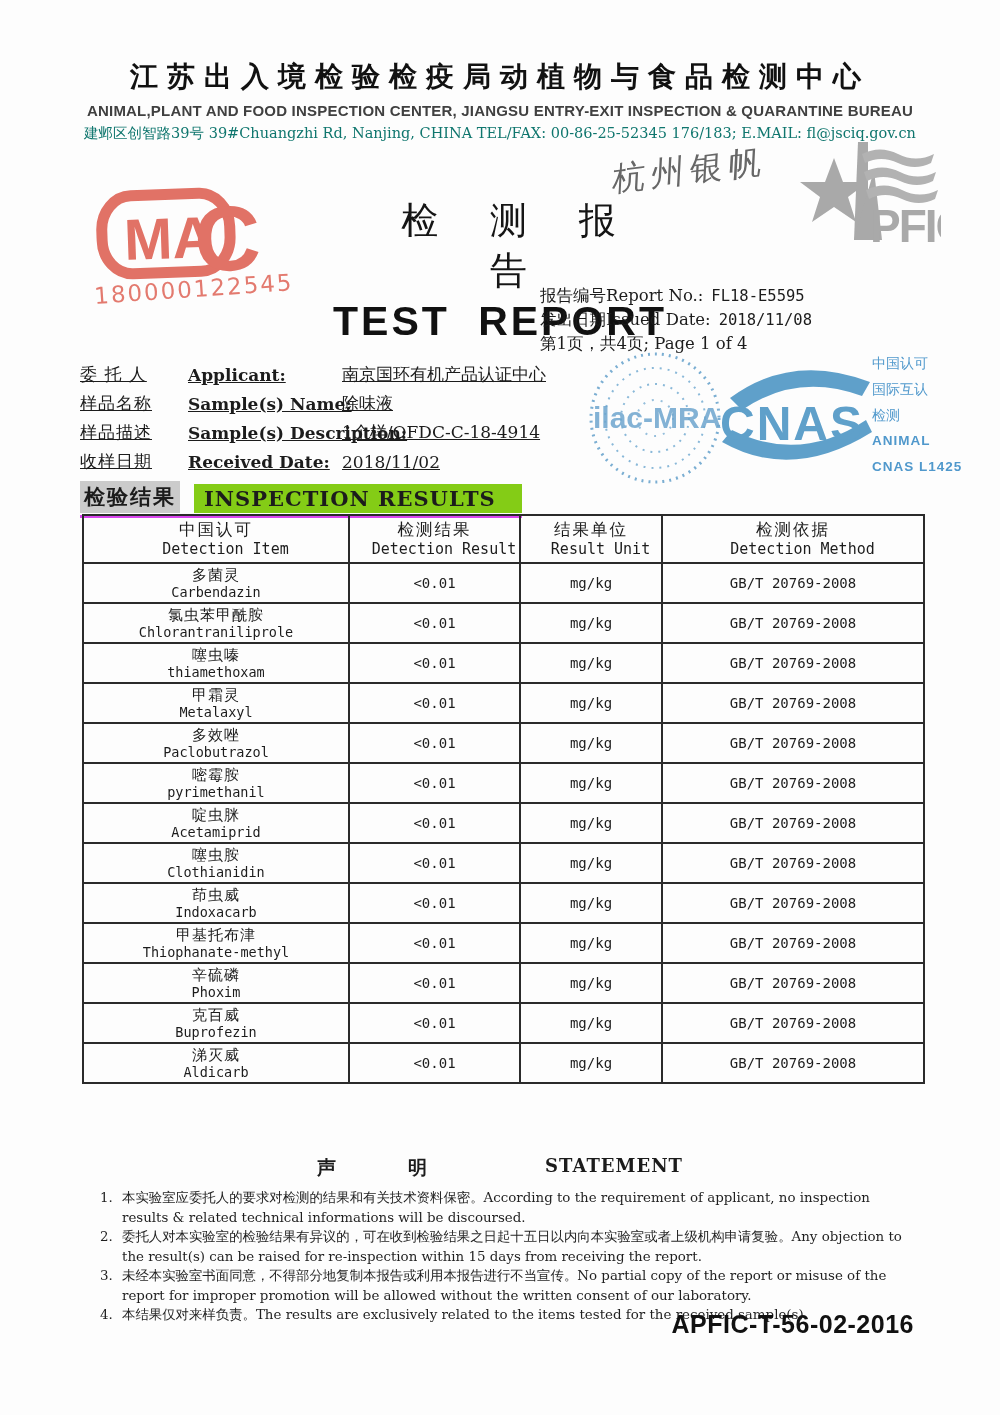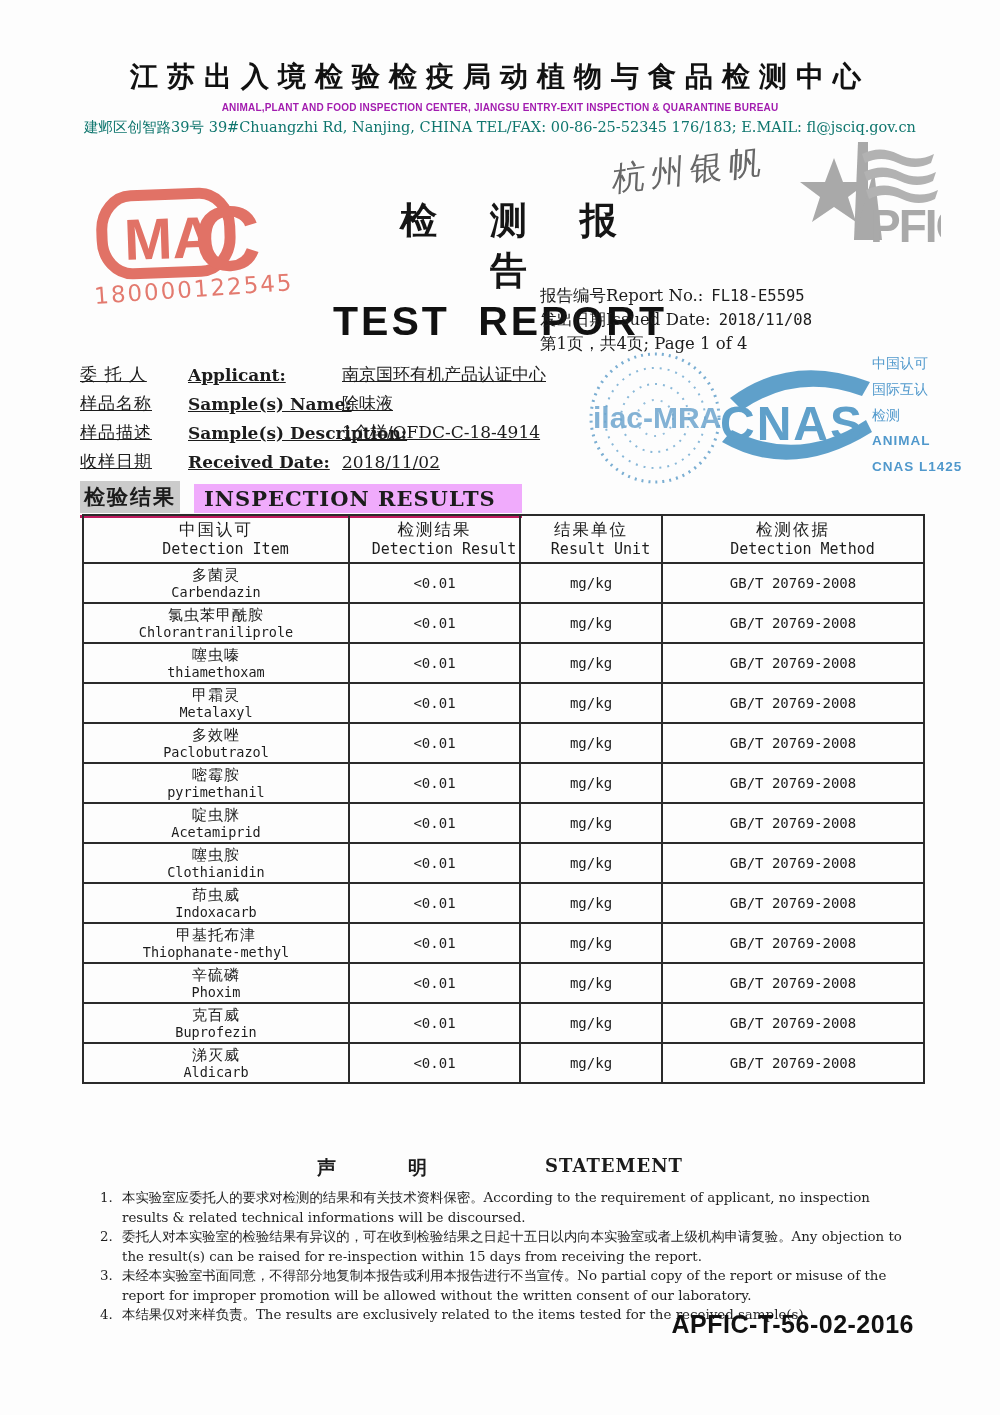--- a/index.html
+++ b/index.html
@@ -4,55 +4,55 @@
 <style>
   html,body{margin:0;padding:0;background:#ffffff;}
   .page{
     position:relative;width:1000px;height:1415px;margin:0 auto;
     background:#fdfdfd;overflow:hidden;
     font-family:"DejaVu Serif","Liberation Serif",serif;color:#1c1c1c;
   }
   
   .hdr{position:absolute;left:0;top:58px;width:1000px;text-align:center;}
   .hdr-zh{font-size:28px;font-weight:bold;letter-spacing:9px;color:#111;}
-  .hdr-en{font-size:10px;font-weight:bold;letter-spacing:0.2px;margin-top:6px;color:#a21caf;font-family:"Liberation Sans",sans-serif;}
+  .hdr-en{font-size:15px;font-weight:bold;letter-spacing:0.2px;margin-top:6px;color:#404040;font-family:"Liberation Sans",sans-serif;}
   .hdr-addr{font-size:14.5px;margin-top:5px;color:#0f766e;}
   
   .cma{position:absolute;left:96px;top:186px;transform:rotate(-2deg);opacity:.85;}
   .cma-num{position:absolute;left:94px;top:276px;transform:rotate(-4deg);
     color:#dd5a4c;font-size:23px;letter-spacing:2px;opacity:.8;font-family:"DejaVu Sans",sans-serif;}
   
   .handwriting{position:absolute;left:612px;top:148px;transform:rotate(-7deg) skewX(-10deg);
     font-size:33px;color:#4d4d4d;letter-spacing:6px;opacity:.85;}
   
   .title-blk{position:absolute;left:320px;top:196px;width:360px;text-align:center;}
-  .title-zh{font-size:37px;font-weight:bold;letter-spacing:20px;margin-left:37px;color:#151515;}
+  .title-zh{font-size:37px;font-weight:normal;letter-spacing:20px;margin-left:37px;color:#151515;}
   .title-en{font-size:41px;font-weight:bold;letter-spacing:3px;margin-top:2px;color:#111;
     font-family:"Liberation Sans",sans-serif;word-spacing:14px;}
   
   .apfic{position:absolute;left:796px;top:140px;opacity:.85;}
   
   .meta{position:absolute;left:540px;top:284px;font-size:16.5px;line-height:23px;white-space:nowrap;}
   .meta .value{font-family:"DejaVu Sans Mono",monospace;font-size:15.5px;margin-left:8px;}
   
   .sample{position:absolute;left:80px;top:360px;font-size:17px;}
   .sample .line{display:flex;height:29px;align-items:center;white-space:nowrap;text-decoration:underline;}
   .sample .lzh{width:108px;letter-spacing:1px;}
   .sample .len{width:152px;font-weight:bold;}
   .sample .value{margin-left:2px;}
   
   .ilac{position:absolute;left:585px;top:348px;opacity:.8;}
   .cnas{position:absolute;left:712px;top:360px;opacity:.88;}
   .cnas-txt{position:absolute;left:872px;top:350px;color:#3e8ec7;font-size:14px;line-height:26px;opacity:.9;}
   .cnas-txt .b{font-family:"Liberation Sans",sans-serif;font-weight:bold;font-size:13.5px;letter-spacing:1px;}
   
   .results-hd{position:absolute;left:80px;top:481px;display:flex;align-items:flex-end;
-    border-bottom:3px solid #be185d;padding-bottom:2px;}
+    border-bottom:3px solid #d946ef;padding-bottom:2px;}
   .results-zh{font-size:21px;font-weight:bold;background:#cbcbcb;padding:2px 4px;letter-spacing:2px;}
-  .results-en{font-size:21px;font-weight:bold;background:#f0abfc;padding:2px 26px 2px 10px;margin-left:14px;letter-spacing:1px;}
+  .results-en{font-size:21px;font-weight:bold;background:#84cc16;padding:2px 26px 2px 10px;margin-left:14px;letter-spacing:1px;}
   
   table.res{position:absolute;left:82px;top:514px;width:833px;border-collapse:collapse;table-layout:fixed;}
   table.res th,table.res td{border:2px solid #2b2b2b;text-align:center;vertical-align:middle;padding:0;}
   table.res th{height:46px;font-weight:normal;}
   table.res td{height:38px;}
   .c1{width:264px;}.c2{width:169px;}.c3{width:140px;}.c4{width:260px;}
   .cell-zh{font-size:15px;line-height:18px;letter-spacing:1px;}
   .cell-en{font-size:13.5px;line-height:17px;font-family:"DejaVu Sans Mono",monospace;}
   .th-zh{font-size:16.5px;line-height:20px;letter-spacing:2px;}
   .th-en{font-size:15px;line-height:19px;font-family:"DejaVu Sans Mono",monospace;margin-left:19px;}

